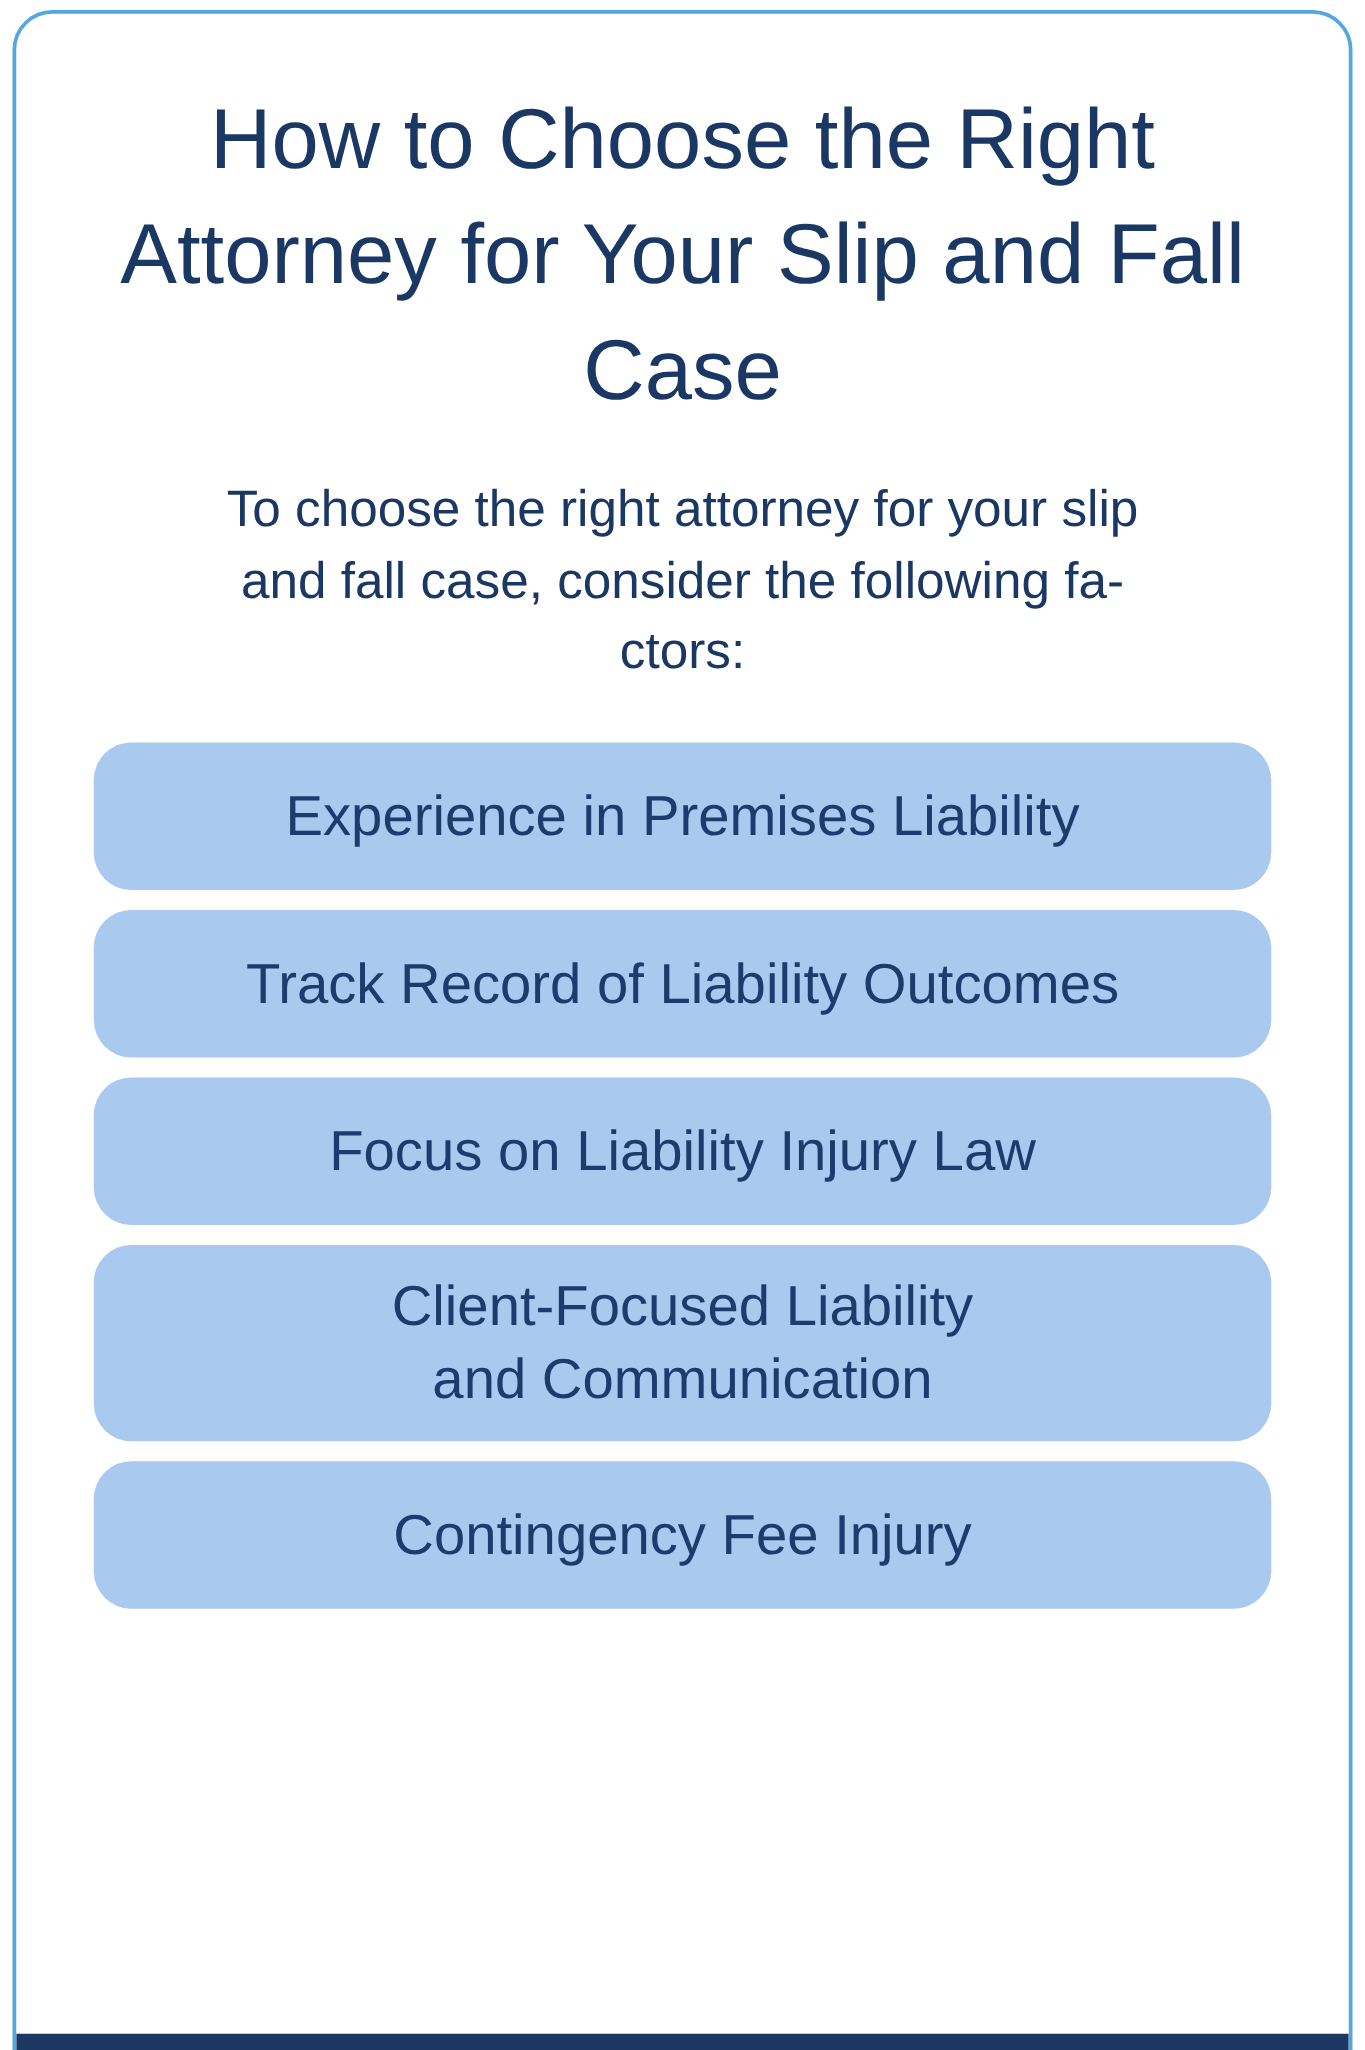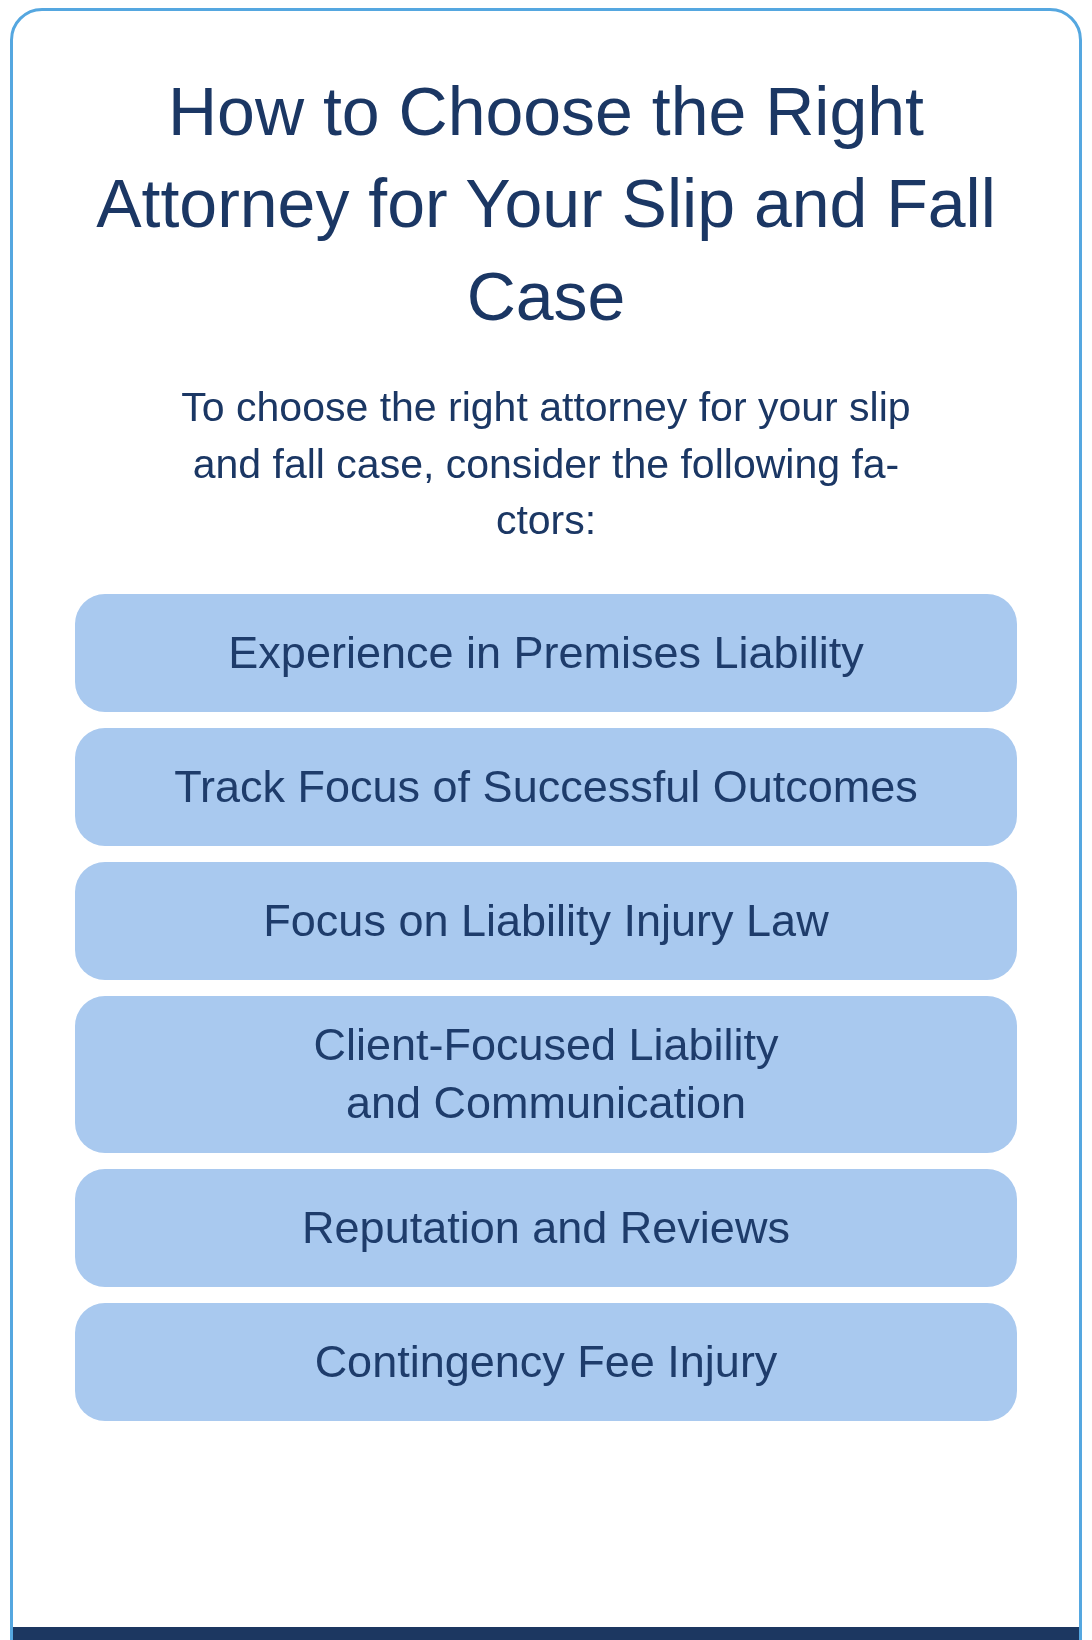--- a/index.html
+++ b/index.html
@@ -81,35 +81,32 @@
 and fall case, consider the following fa-
 ctors:</p>
 
   <div class="pill-list">
 
     <div class="pill">
       <span class="pill-label">Experience in Premises Liability</span>
     </div>
 
     <div class="pill">
-      <span class="pill-label">Track Focus of Successful Outcomes</span>
+      <span class="pill-label">Track Record of Liability Outcomes</span>
     </div>
 
     <div class="pill">
       <span class="pill-label">Focus on Liability Injury Law</span>
     </div>
 
     <div class="pill">
       <span class="pill-label">Client-Focused Liability
 and Communication</span>
     </div>
 
-    <div class="pill">
-      <span class="pill-label">Reputation and Reviews</span>
-    </div>
 
     <div class="pill">
       <span class="pill-label">Contingency Fee Injury</span>
     </div>
 
   </div>
 
   <div class="footer-bar"></div>
 
 </div>

